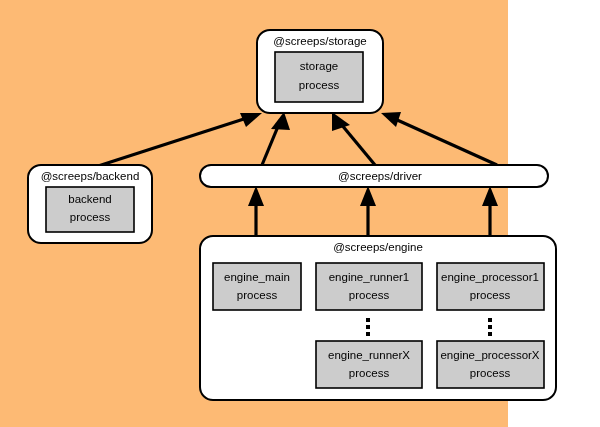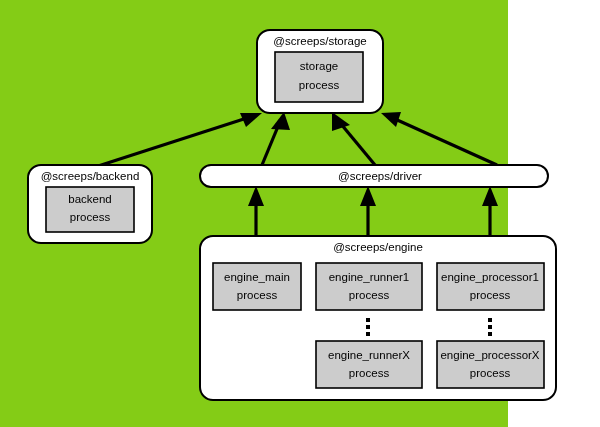--- a/index.html
+++ b/index.html
@@ -10,21 +10,21 @@
   body {
     width: 600px;
     height: 427px;
     font-family: "Liberation Sans", sans-serif;
     overflow: hidden;
   }
   #diagram-root {
     position: relative;
     width: 508px;
     height: 427px;
-    background: #84cc16;
+    background: #fdba74;
   }
   svg.diagram {
     display: block;
     width: 600px;
     height: 427px;
   }
   .pkg-box {
     fill: #ffffff;
     stroke: #000000;
     stroke-width: 2;

